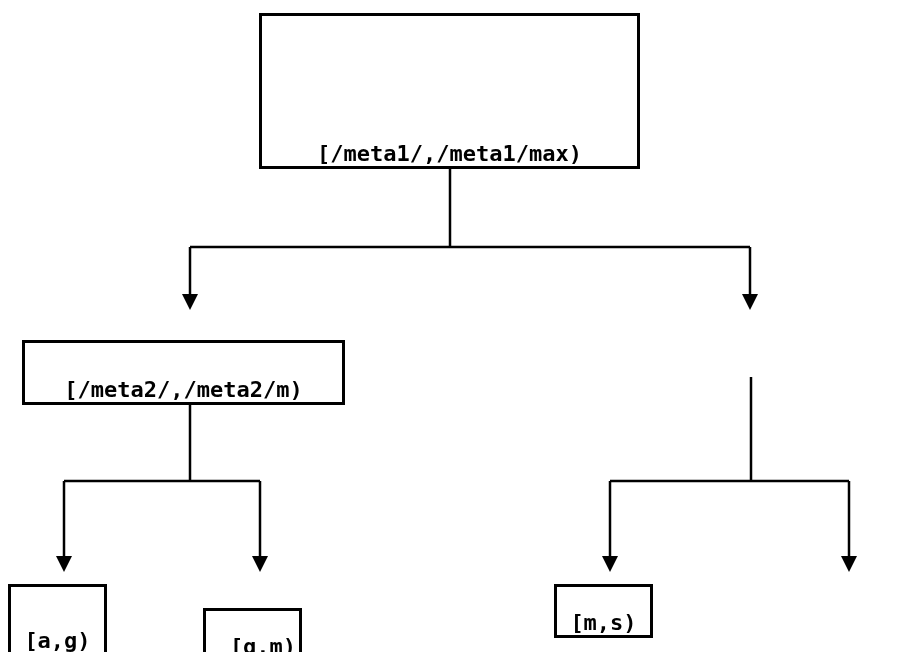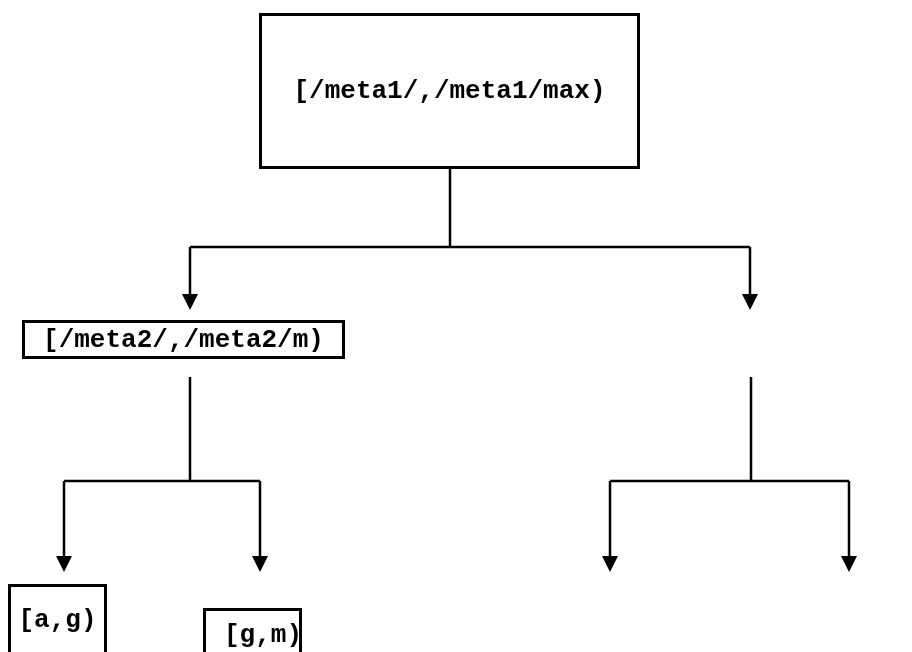--- a/index.html
+++ b/index.html
@@ -31,31 +31,30 @@
     fill: #000000;
     stroke: none;
   }
   .node {
     position: absolute;
     box-sizing: border-box;
     background: #ffffff;
     border: 3px solid #000000;
     color: #000000;
     display: flex;
-    align-items: center;
+    align-items: flex-end;
     justify-content: center;
-    font-size: 26px;
+    font-size: 22px;
     font-weight: bold;
     white-space: nowrap;
     letter-spacing: 0px;
-    font-family: Liberation Mono, monospace;
   }
   
   .n-root  { left: 259px; top: 13px;  width: 381px; height: 156px; }
-  .n-l2l   { left: 22px;  top: 320px; width: 323px; height: 39px; }
+  .n-l2l   { left: 22px;  top: 340px; width: 323px; height: 65px; }
   .n-l2r   { left: 583px; top: 324px; width: 319px; height: 53px; }
   .n-leaf0 { left: 8px;   top: 584px; width: 99px;  height: 72px; }
   .n-leaf1 { left: 203px; top: 608px; width: 99px;  height: 54px; padding-left: 21px; }
   .n-leaf2 { left: 554px; top: 584px; width: 99px;  height: 54px; }
   .n-leaf3 { left: 778px; top: 584px; width: 112px; height: 54px; }
 </style>
 </head>
 <body>
 
 <div class="canvas">
@@ -95,15 +94,18 @@
 
 
   <div class="node n-leaf0">
     <span>[a,g)</span>
   </div>
 
   <div class="node n-leaf1">
     <span>[g,m)</span>
   </div>
 
+  <div class="node n-leaf2">
+    <span>[m,s)</span>
+  </div>
 
 
 </div>
 
 </body></html>

